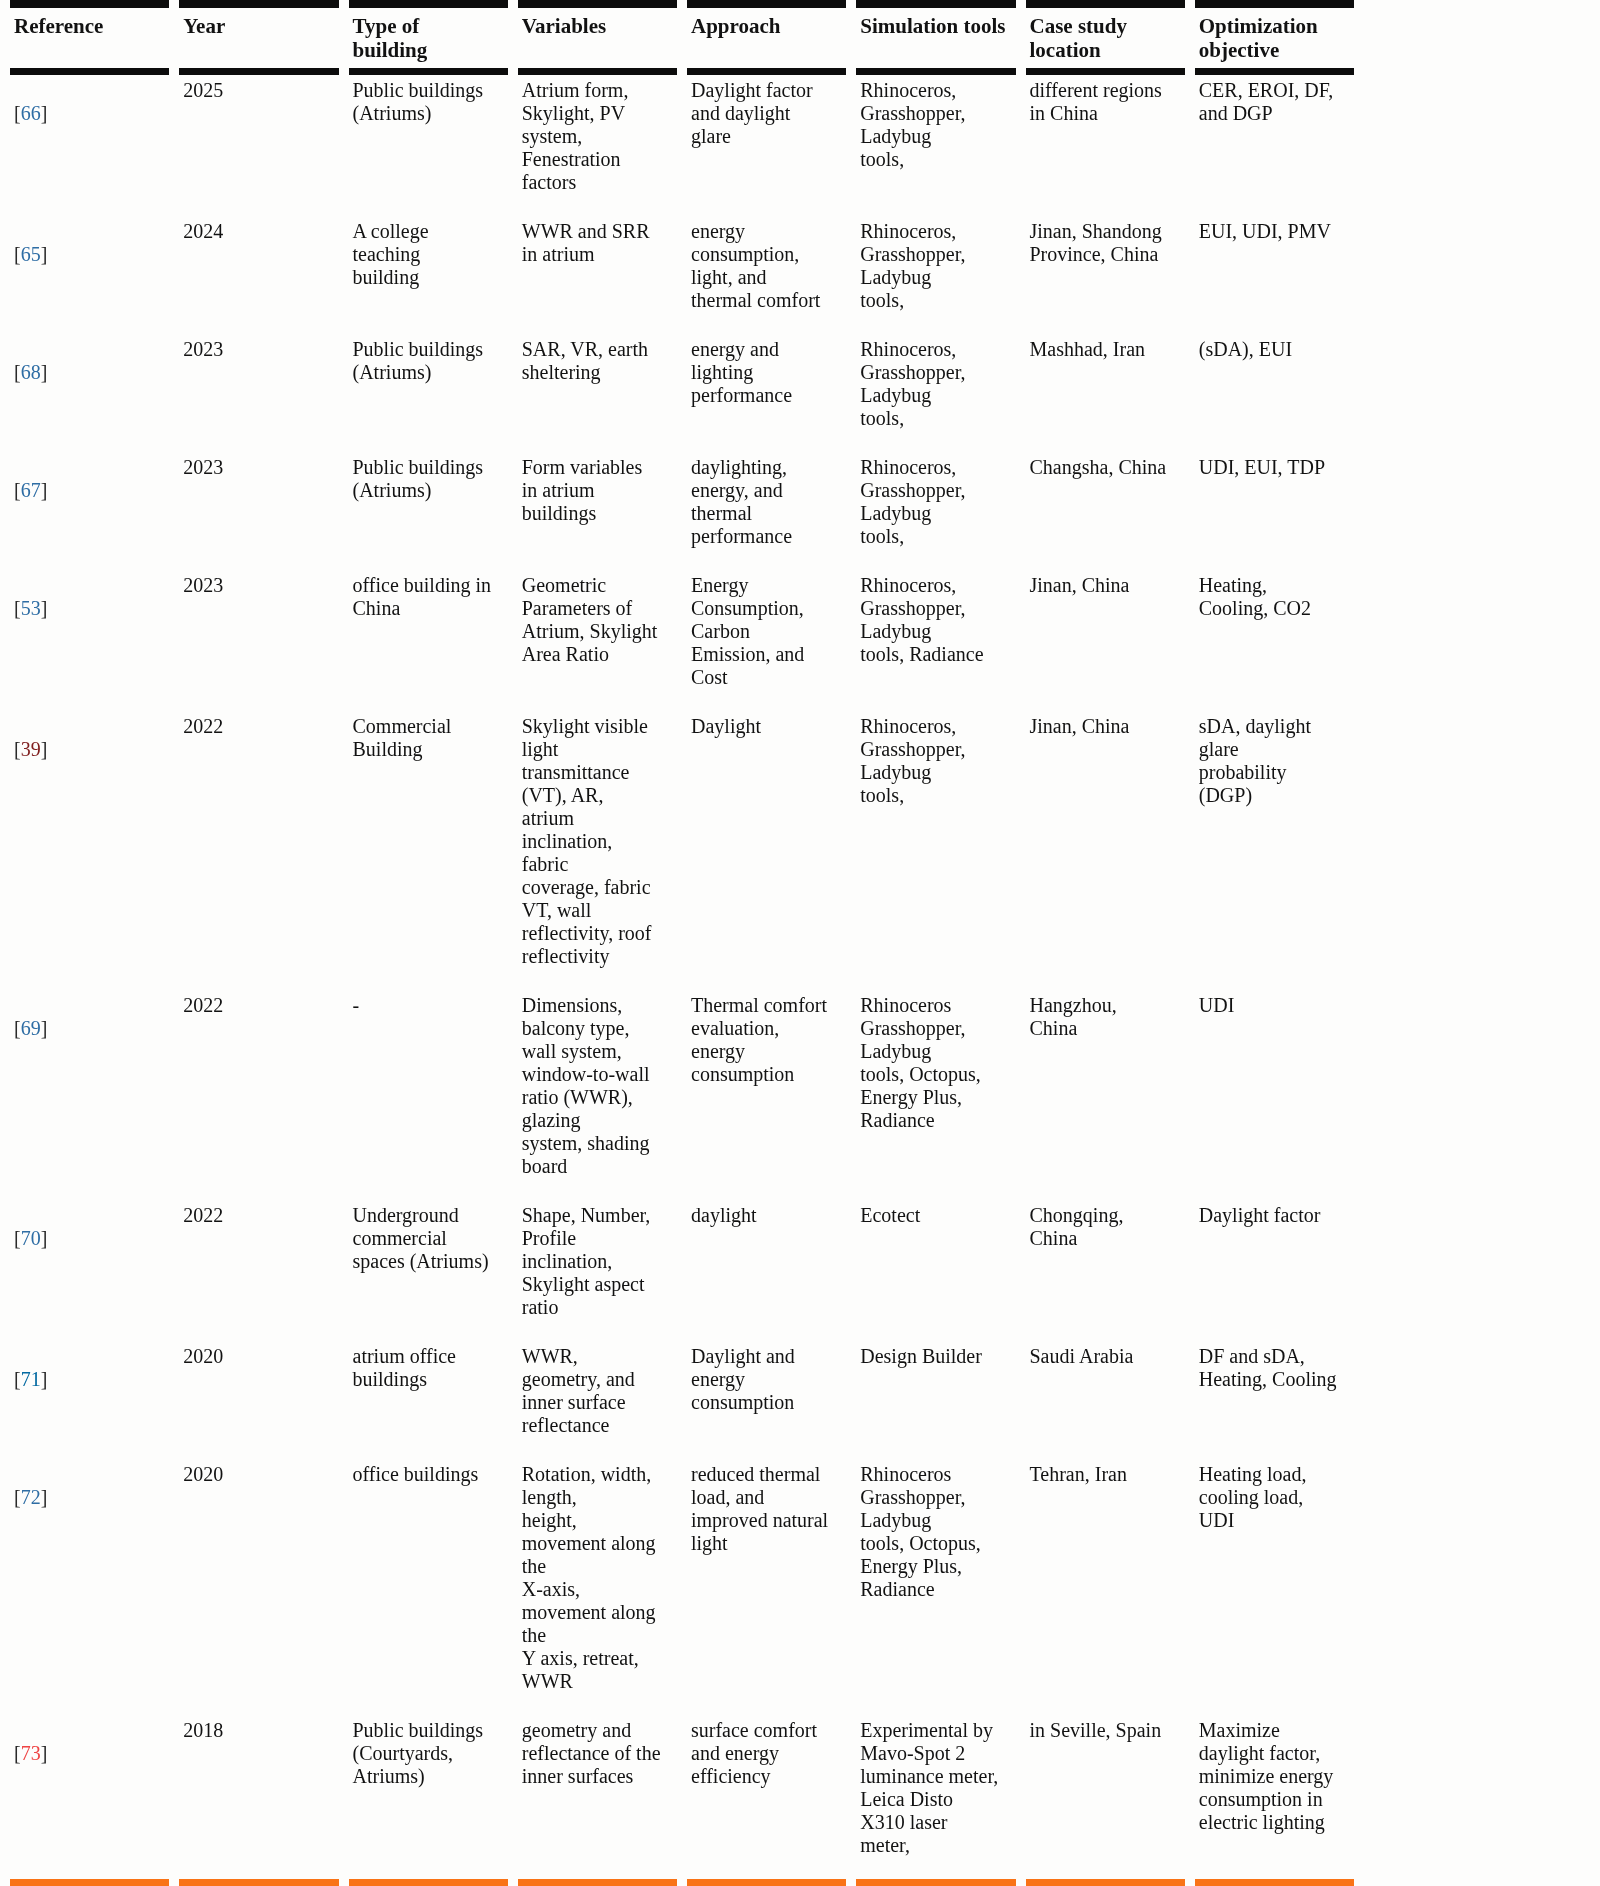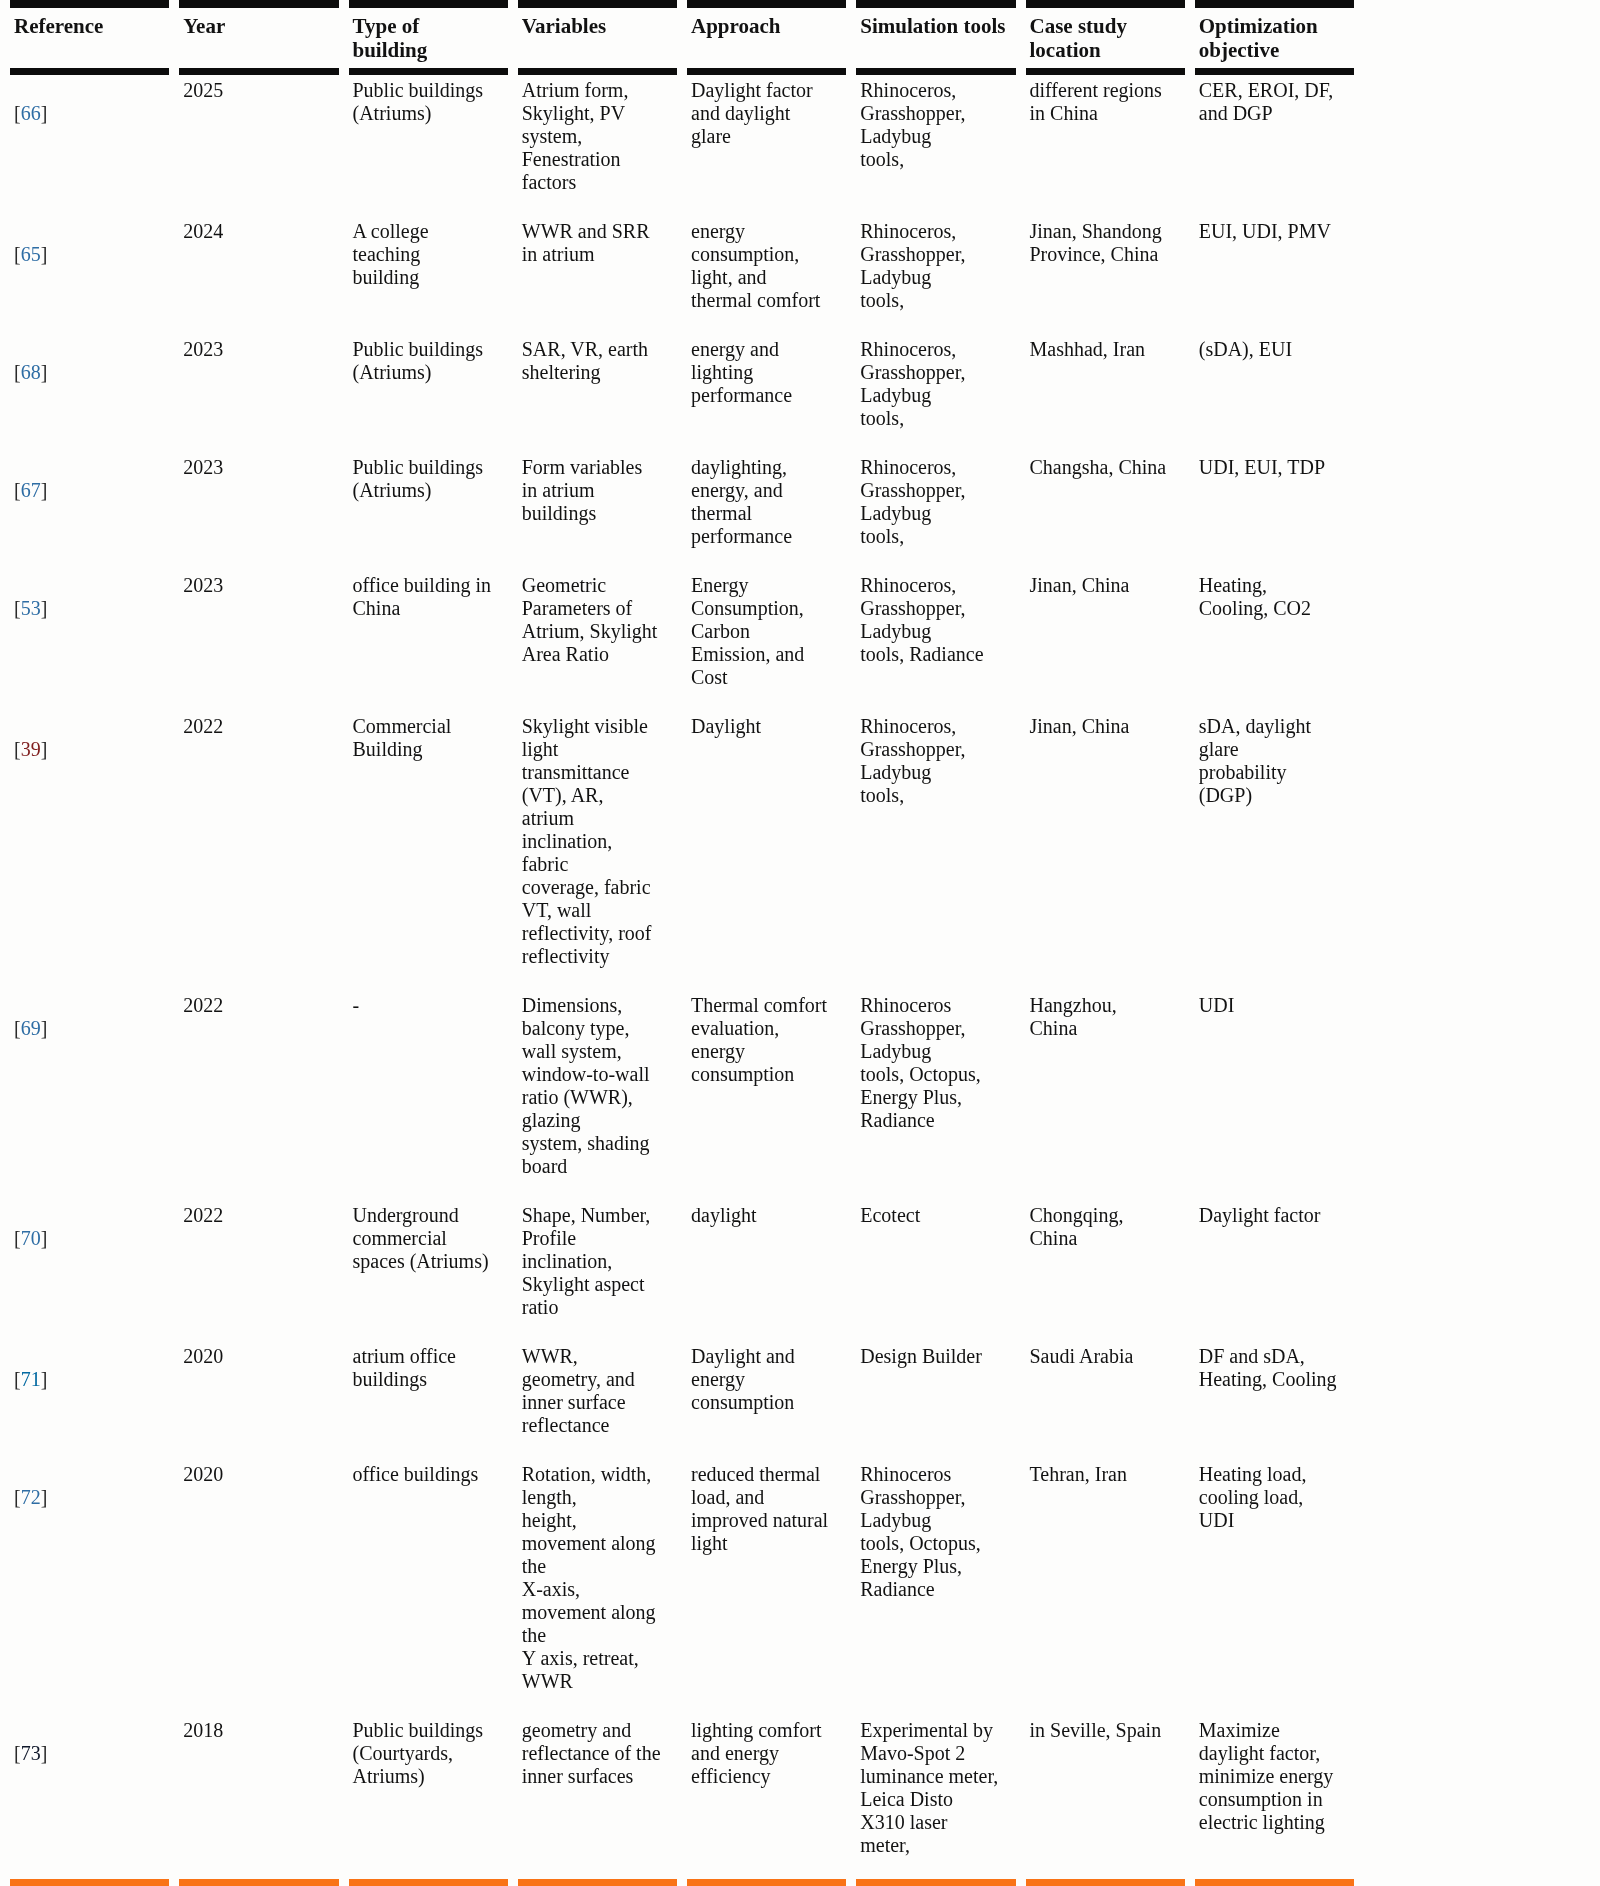--- a/index.html
+++ b/index.html
@@ -307,30 +307,30 @@
 tools, Octopus,
 Energy Plus,
 Radiance</td>
     <td>Tehran, Iran</td>
     <td>Heating load,
 cooling load,
 UDI</td>
   </tr>
         <tr>
     <td>
-      <span class="citation"><span class="bracket">[</span><span class="ref-num" style="color: #0f172a; text-align: center;">73</span><span class="bracket">]</span></span>
+      <span class="citation"><span class="bracket">[</span><span class="ref-num" style="color: #ef4444; text-align: center;">73</span><span class="bracket">]</span></span>
     </td>
     <td>2018</td>
     <td>Public buildings
 (Courtyards,
 Atriums)</td>
     <td>geometry and
 reflectance of the
 inner surfaces</td>
-    <td>lighting comfort
+    <td>surface comfort
 and energy
 efficiency</td>
     <td>Experimental by
 Mavo-Spot 2
 luminance meter,
 Leica Disto
 X310 laser
 meter,</td>
     <td>in Seville, Spain</td>
     <td>Maximize

